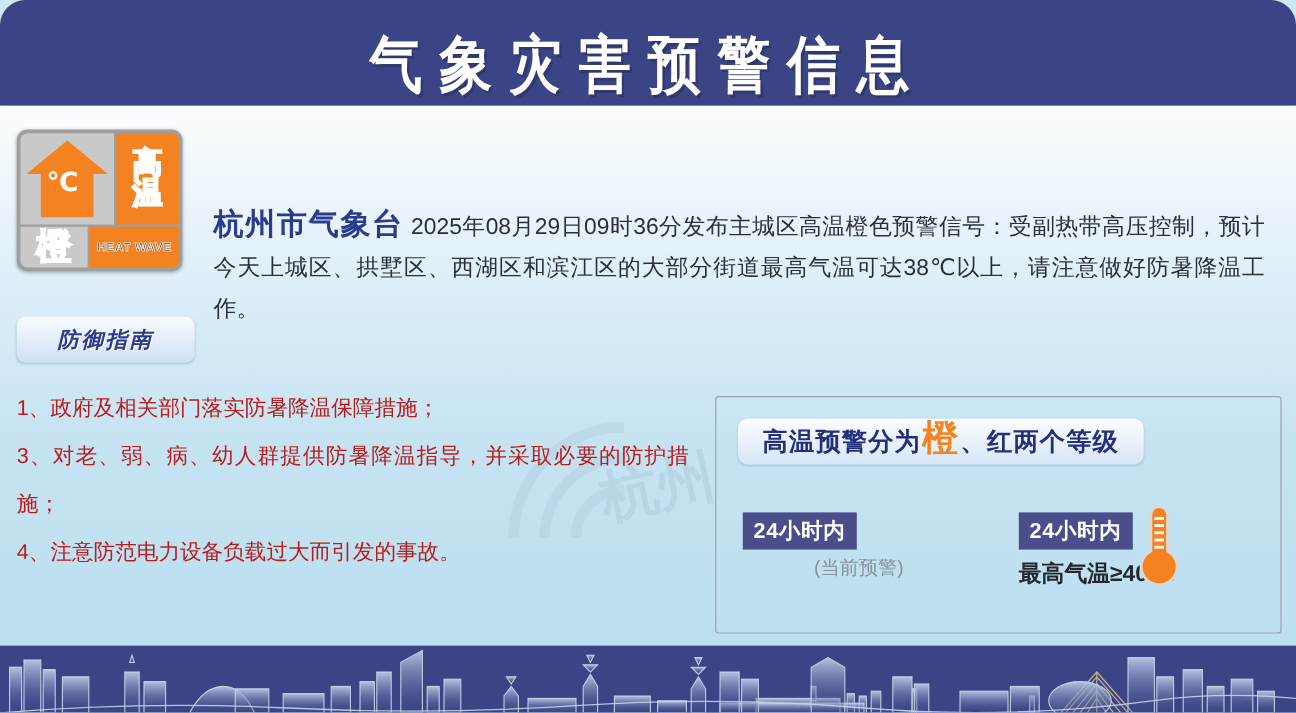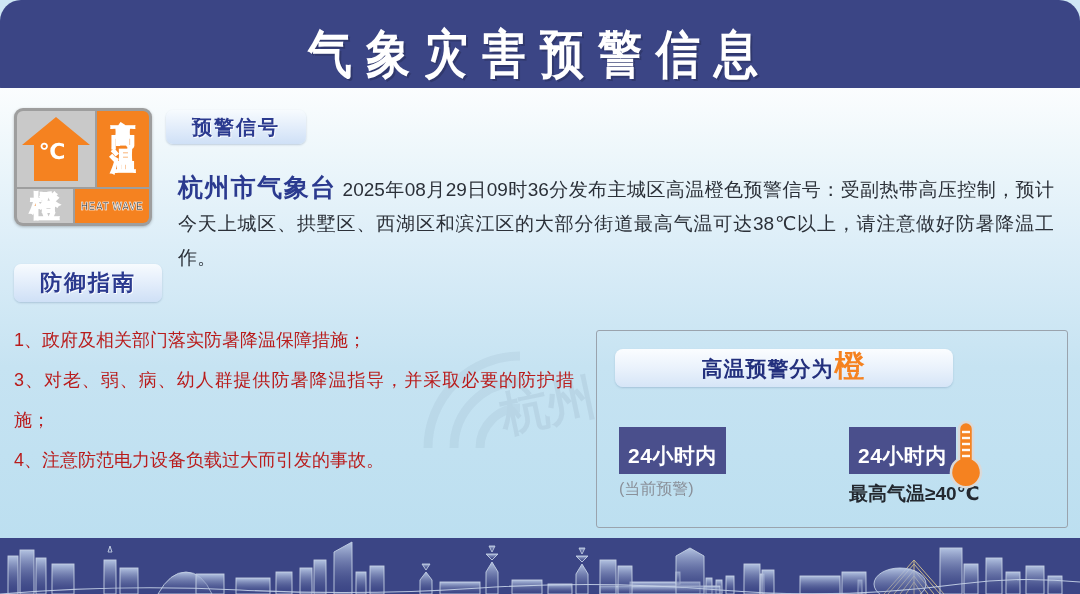--- a/index.html
+++ b/index.html
@@ -93,21 +93,21 @@
     box-shadow:0 1px 2px rgba(80,110,150,.30);
     display:flex;align-items:center;justify-content:center;
   }
   .badge-pill span{
     color:#2b3a8f;font-weight:bold;letter-spacing:2px;
     text-shadow:1px 1px 0 rgba(255,255,255,.85);
   }
   #badge-signal{left:166px;top:110px;width:140px;height:34px;}
   #badge-signal span{font-size:20px;}
   #badge-guide{left:14px;top:264px;width:148px;height:38px;}
-  #badge-guide span{font-size:22px;}
+  #badge-guide span{font-size:18px;font-style:italic;}
 
   
   .announce{
     position:absolute;left:166px;top:158px;width:900px;
   }
   .announce p{margin:12px;line-height:34px;font-size:19px;color:#2b3038;text-align:justify;}
   .org{
     color:#2b3a8f;font-weight:bold;font-size:25px;letter-spacing:1px;
     margin-right:6px;
   }
@@ -141,27 +141,27 @@
   .level-head .hl{
     color:#f58220;font-size:30px;font-weight:bold;line-height:24px;
     margin:0 1px;
   }
 
   .lvl{position:absolute;}
   #lvl-orange{left:22px;top:96px;}
   #lvl-red{left:252px;top:96px;}
   .hr-badge{
     display:inline-block;background:#4a4f8c;color:#fff;
-    font-size:21px;font-weight:bold;padding:15px 9px 4px;letter-spacing:.5px;
+    font-size:18px;font-weight:bold;padding:3px 9px 4px;letter-spacing:.5px;
   }
   .lvl-temp{
     margin-top:7px;font-size:19px;font-weight:bold;color:#23282f;white-space:nowrap;
   }
   .lvl-note{
-    margin-top:5px;font-size:16px;color:#8a9099;text-align:left;width:134px;
+    margin-top:5px;font-size:16px;color:#8a9099;text-align:right;width:134px;
   }
 
   
   .thermo{position:absolute;}
   #thermo-orange{left:346px;top:88px;}
 
   
   .skyline{
     position:absolute;left:0;top:538px;width:1080px;height:56px;
     background:#3b4585;overflow:hidden;
@@ -203,23 +203,20 @@
       </div>
       <div class="wi-cheng">
         <span>橙</span>
       </div>
       <div class="wi-heat">
         <span>HEAT WAVE</span>
       </div>
     </div>
   </div>
 
-  <div class="badge-pill" id="badge-signal">
-    <span>预警信号</span>
-  </div>
 
   <div class="announce">
     <p><span class="org">杭州市气象台</span><span>2025年08月29日09时36分发布主城区高温橙色预警信号：受副热带高压控制，预计今天上城区、拱墅区、西湖区和滨江区的大部分街道最高气温可达38℃以上，请注意做好防暑降温工作。</span></p>
   </div>
 
   <div class="badge-pill" id="badge-guide">
     <span>防御指南</span>
   </div>
 
   <div class="guides">
@@ -227,20 +224,21 @@
     <div class="g">3、对老、弱、病、幼人群提供防暑降温指导，并采取必要的防护措施；</div>
     <div class="g">4、注意防范电力设备负载过大而引发的事故。</div>
   </div>
 
   <div class="info-panel">
 
     <div class="level-head">
       <div class="lh">
         <span>高温预警分为</span>
           <span class="hl">橙</span>
+          <span>、红两个等级</span>
       </div>
     </div>
 
     <div class="lvl" id="lvl-orange">
       <div class="hr-badge">24小时内</div>
       <div class="lvl-note">(当前预警)</div>
     </div>
 
     <div class="lvl" id="lvl-red">
       <div class="hr-badge">24小时内</div>

